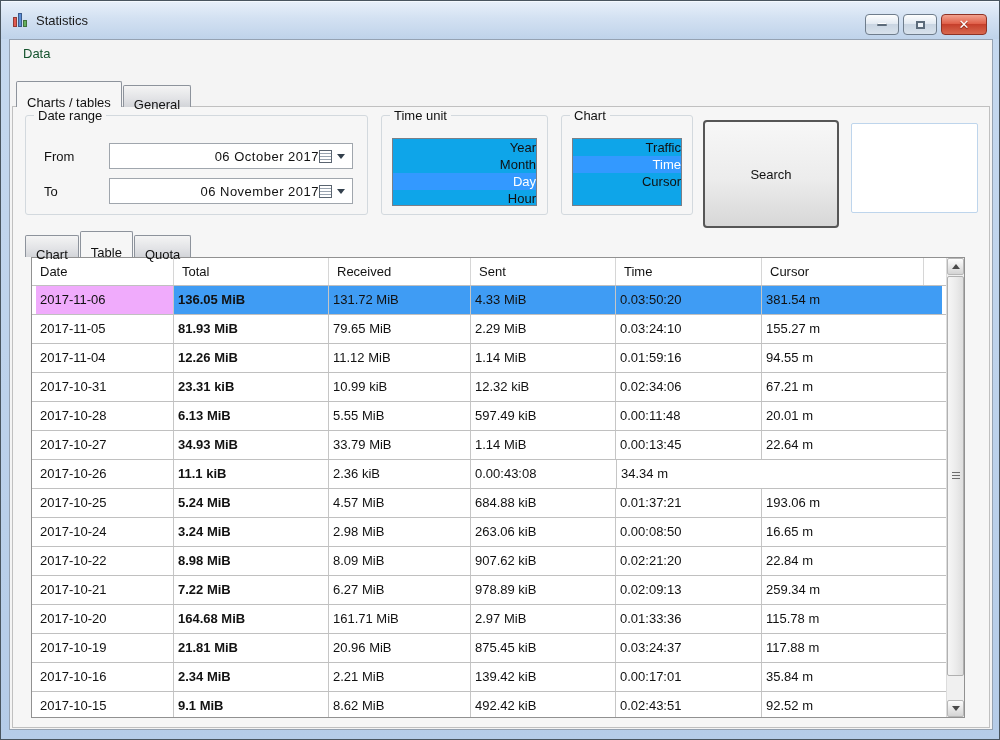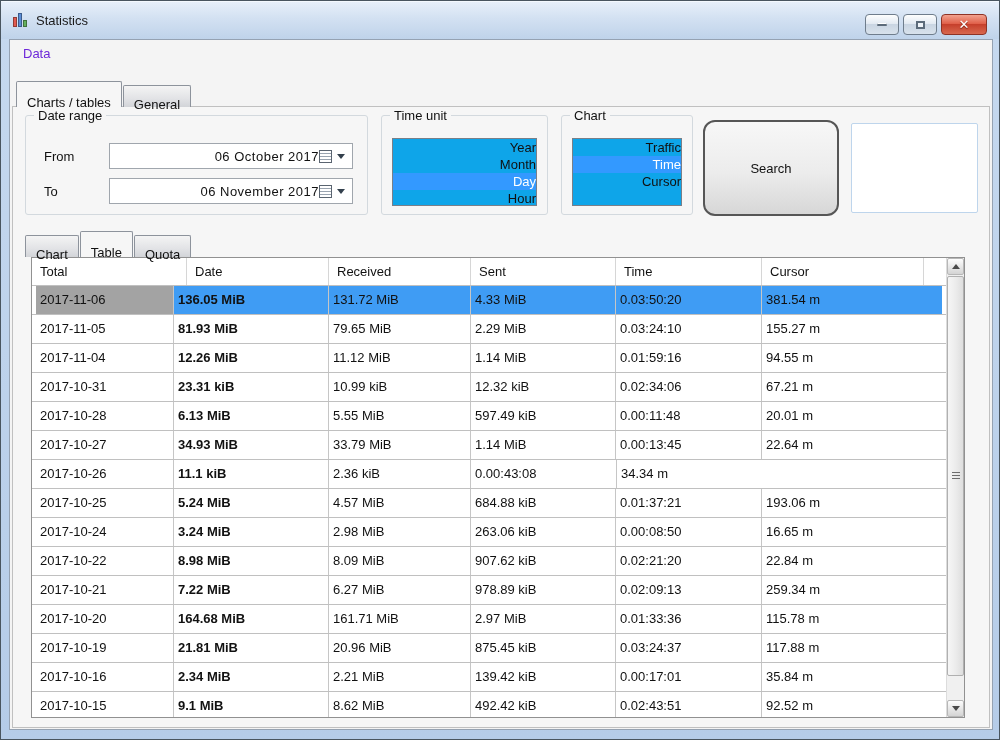--- a/index.html
+++ b/index.html
@@ -24,21 +24,21 @@
   .wbtn.close{width:46px;border-color:#8e3326;
         background:linear-gradient(#f2a28f,#e0614b 45%,#c6402c 50%,#d8684f);}
   .glyph-min{width:10px;height:3px;background:#5c6b7a;border-radius:1px;box-shadow:inset 0 1px 0 #fff;}
   .glyph-max{width:9px;height:8px;border:2px solid #5c6b7a;background:#eef3f8;}
   .glyph-close{color:#fff;font-size:13px;font-weight:bold;text-shadow:0 1px 1px #7a2418;line-height:1;}
   
   .client{position:absolute;left:8px;top:38px;width:984px;height:691px;
           background:#f4f4f4;border:1px solid #95a2b2;}
   .menubar{position:absolute;left:0;top:0;right:0;height:26px;background:#f4f4f4;
            display:flex;align-items:center;}
-  .menu-item{padding:0 7px;margin-left:6px;font-size:13px;color:#6d28d9;cursor:default;}
+  .menu-item{padding:0 7px;margin-left:6px;font-size:13px;color:#14532d;cursor:default;}
   
   .tabstrip{display:flex;align-items:flex-end;}
   .tab{border:1px solid #8d939c;border-bottom:none;background:linear-gradient(#f4f4f4,#e2e3e6 60%,#d2d4d8);
        font-size:13px;color:#111;padding:8px 10px;height:22px;line-height:21px;
        border-radius:2px 2px 0 0;margin-right:1px;cursor:pointer;}
   .tab.active{background:#f6f6f6;height:26px;line-height:25px;position:relative;z-index:3;}
   .main-tabs{position:absolute;left:6px;top:41px;height:26px;z-index:2;}
   
   .tab-page{position:absolute;left:2px;top:66px;width:978px;height:622px;
             border:1px solid #c0c0c0;background:#f6f6f6;z-index:1;}
@@ -54,22 +54,22 @@
   .dp-value{font-size:13px;color:#111;padding-left:8px;flex:1;letter-spacing:.5px;}
   .cal-icon{width:13px;height:13px;border:1px solid #5a6470;margin-right:5px;flex:none;
     background-image:repeating-linear-gradient(#fff 0 2px,#9aa4b0 2px 3px),
                      repeating-linear-gradient(90deg,#fff 0 2px,#9aa4b0 2px 3px);}
   .dp-arrow{width:0;height:0;border-left:4px solid transparent;border-right:4px solid transparent;
             border-top:5px solid #33404d;margin-right:7px;flex:none;}
   .listbox{position:absolute;left:10px;right:10px;top:22px;bottom:8px;background:#0ea5e9;
            border:1px solid #7a7f88;overflow:hidden;}
   .lb-item{height:17px;line-height:17px;font-size:13px;color:#111;padding-left:4px;cursor:pointer;}
   .lb-item.sel{color:#fff;}
-  .search-btn{position:absolute;left:690px;top:13px;width:136px;height:96px;
-              border:2px solid #565656;border-radius:12px;font-size:13px;color:#111;
+  .search-btn{position:absolute;left:690px;top:13px;width:136px;height:108px;
+              border:2px solid #565656;border-radius:4px;font-size:13px;color:#111;
               background:linear-gradient(#f7f7f7,#ececec 55%,#d7d7d7);cursor:pointer;}
   .side-panel{position:absolute;left:838px;top:16px;width:127px;height:90px;
               background:#fff;border:1px solid #bed5ec;border-radius:2px;}
   .inner-tabs{position:absolute;left:12px;top:122px;height:28px;z-index:2;}
   
   .grid{position:absolute;left:18px;top:150px;width:934px;height:461px;
         background:#fff;border:1px solid #919191;overflow:hidden;}
   .grid-header{display:flex;height:28px;border-bottom:1px solid #c0c0c0;background:#fff;}
   .hcell{font-size:13px;color:#111;line-height:27px;padding-left:8px;
          border-right:1px solid #d6d6d6;overflow:hidden;cursor:pointer;}
@@ -175,30 +175,30 @@
       <div class="side-panel"></div>
 
       <div class="tabstrip inner-tabs">
         <div class="tab">Chart</div>
         <div class="tab active">Table</div>
         <div class="tab">Quota</div>
       </div>
 
       <div class="grid">
         <div class="grid-header" id="grid-header">
+            <div class="hcell hc0">Date</div>
             <div class="hcell hc1">Total</div>
-            <div class="hcell hc0">Date</div>
             <div class="hcell hc2">Received</div>
             <div class="hcell hc3">Sent</div>
             <div class="hcell hc4">Time</div>
             <div class="hcell hc5">Cursor</div>
           </div>
         <div class="grid-body" id="grid-body">
             <div class="grow sel">
-              <div class="gcell c0" style="background: #a3a3a3;">2017-11-06</div>
+              <div class="gcell c0" style="background: #f0abfc;">2017-11-06</div>
               <div class="gcell c1" style="background: rgb(63, 156, 244);">136.05 MiB</div>
               <div class="gcell c2" style="background: rgb(63, 156, 244);">131.72 MiB</div>
               <div class="gcell c3" style="background: rgb(63, 156, 244);">4.33 MiB</div>
               <div class="gcell c4" style="background: rgb(63, 156, 244);">0.03:50:20</div>
               <div class="gcell c5" style="background: rgb(63, 156, 244);">381.54 m</div>
             </div>
             <div class="grow">
               <div class="gcell c0">2017-11-05</div>
               <div class="gcell c1">81.93 MiB</div>
               <div class="gcell c2">79.65 MiB</div>

